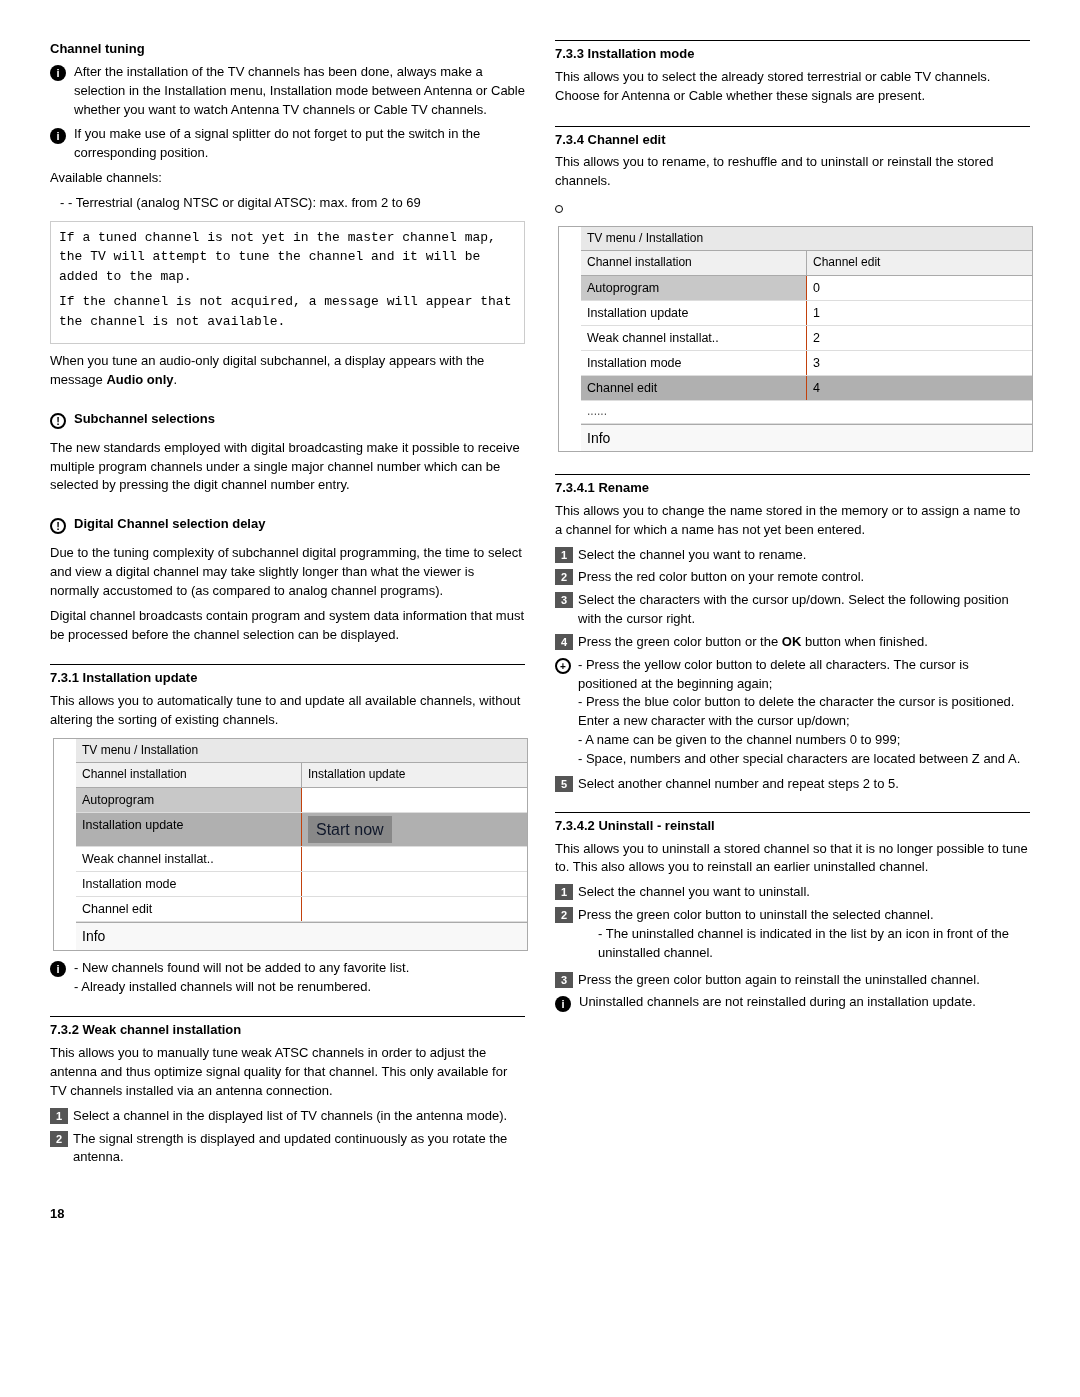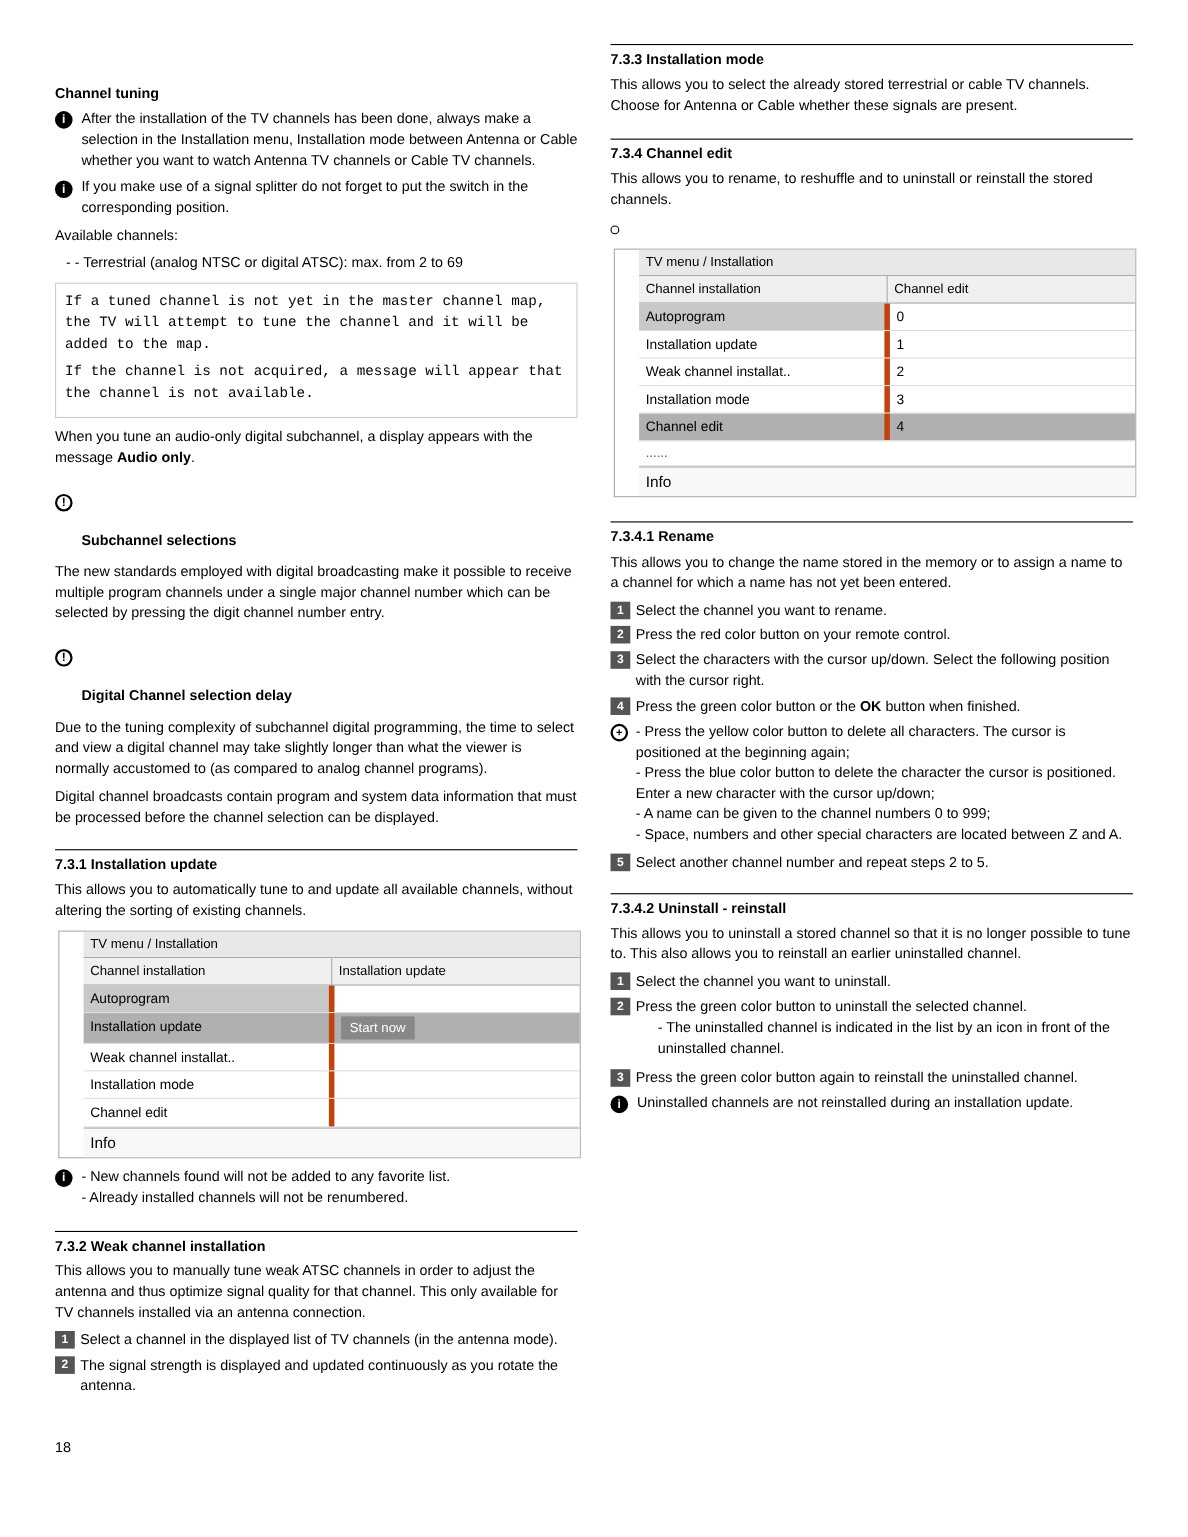--- a/index.html
+++ b/index.html
@@ -22,21 +22,20 @@
       flex-direction: column;
       gap: 0;
     }
     .section {
       margin-bottom: 14px;
     }
     .section-title {
       font-weight: bold;
       font-size: 13px;
       margin-bottom: 4px;
-      margin-top: 36px;
     }
     .section-heading-line {
       border-top: 1px solid #000;
       padding-top: 4px;
       margin-bottom: 4px;
       font-weight: bold;
       font-size: 13px;
     }
     p {
       margin-bottom: 6px;
@@ -168,34 +167,34 @@
     .tv-menu-table .menu-row {
       display: flex;
       border-bottom: 1px solid #ddd;
     }
     .tv-menu-table .menu-row:last-child {
       border-bottom: none;
     }
     .tv-menu-table .menu-cell {
       flex: 1;
       padding: 3px 6px;
-      border-right: 5px solid #c2410c;
+      border-right: 1px solid #c2410c;
       font-size: 12.5px;
     }
     .tv-menu-table .menu-cell:last-child {
       border-right: none;
     }
     .tv-menu-table .highlighted {
       background: #c8c8c8;
     }
     .tv-menu-table .start-now-btn {
       background: #888;
-      color: #ffffff;
+      color: #0f172a;
       padding: 2px 8px;
-      font-size: 12px;
+      font-size: 16px;
       display: inline-block;
     }
     .tv-menu-table .info-row {
       padding: 3px 6px;
       font-size: 14px;
       border-top: 1px solid #aaa;
       background: #f8f8f8;
     }
     .ellipsis-row {
       display: flex;
@@ -203,21 +202,21 @@
     }
     .ellipsis-cell {
       flex: 1;
       padding: 2px 6px;
       font-size: 12px;
       color: #555;
     }
 
     .page-number {
       font-size: 13px;
-      font-weight: normal;
+      font-weight: bold;
       margin-top: 20px;
     }
 
     .dash-list {
       list-style: none;
       padding-left: 10px;
       margin-bottom: 6px;
     }
     .dash-list li {
       font-size: 13px;

